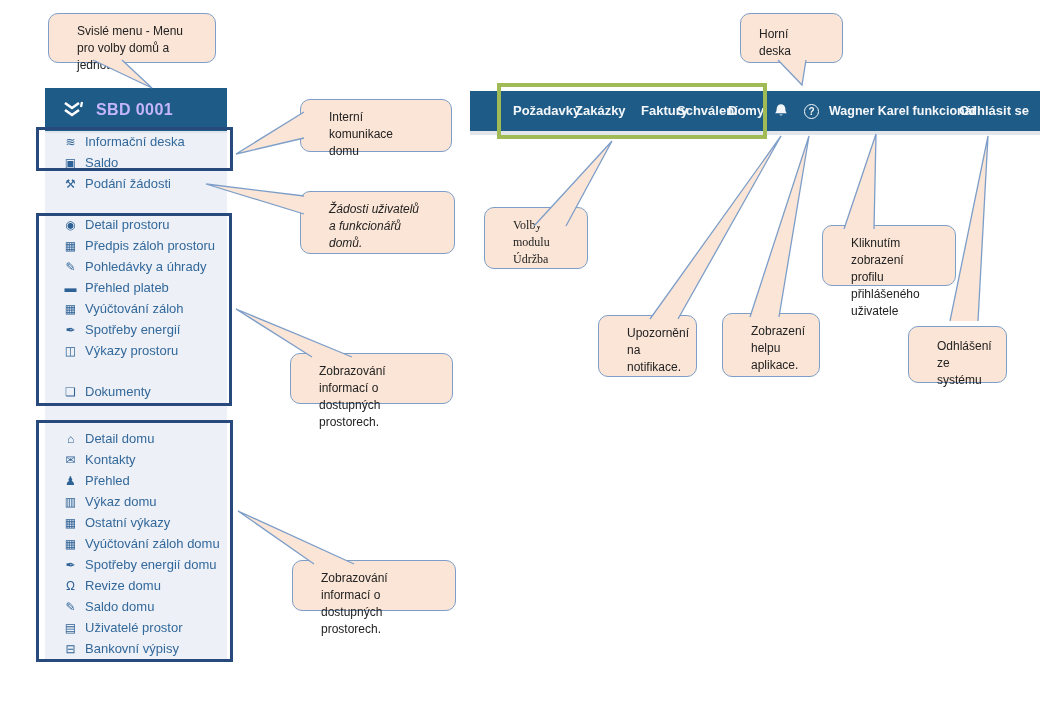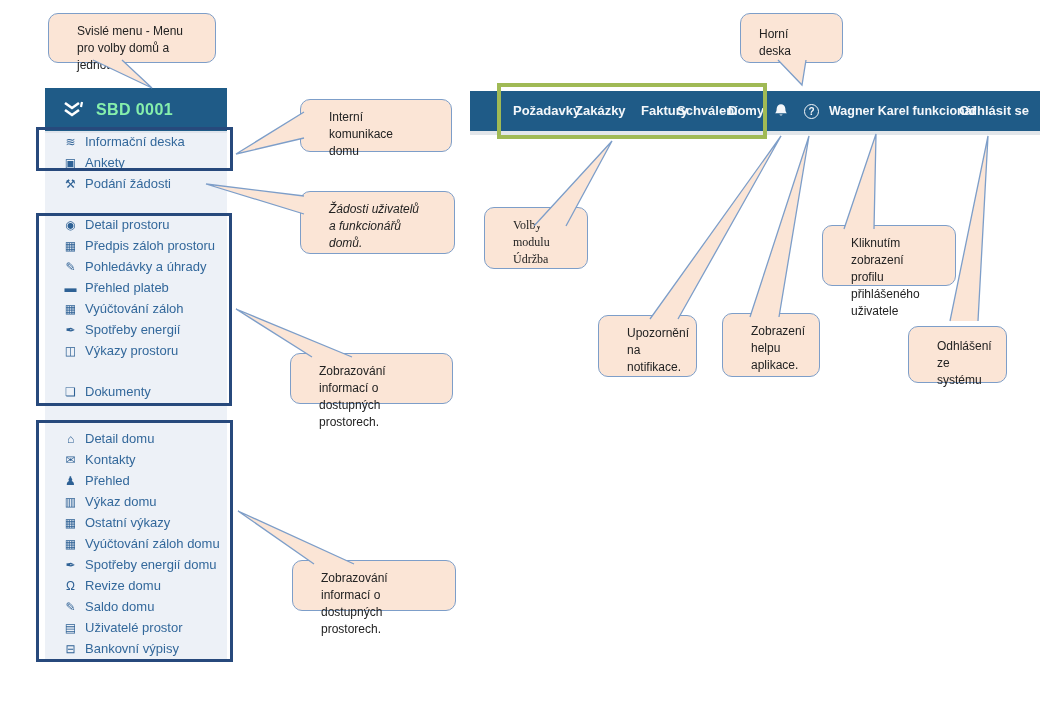--- a/index.html
+++ b/index.html
@@ -5,21 +5,21 @@
   html,body{margin:0;padding:0;}
   body{
     width:1040px;height:720px;position:relative;overflow:hidden;
     background:#ffffff;
     font-family:"Liberation Sans", sans-serif;
     -webkit-font-smoothing:antialiased;
   }
   
   .sb-header{
     position:absolute;left:45px;top:88px;width:182px;height:43px;
-    background:#1f5b87;color:#86efac;display:flex;align-items:center;
+    background:#1f5b87;color:#c4b5fd;display:flex;align-items:center;
     padding-left:16px;box-sizing:border-box;gap:11px;
   }
   .sb-header .logo{display:inline-flex;}
   .sb-title{font-size:16px;font-weight:bold;letter-spacing:.4px;}
   .sb-body{
     position:absolute;left:45px;top:131px;width:182px;height:531px;
     background:#edf1f7;border-top:2px solid #dfe4ec;box-sizing:border-box;
   }
   .mgroup{position:absolute;left:45px;width:182px;}
   .mg-a{top:131px;} .mg-b{top:214px;} .mg-c{top:428px;}
@@ -94,21 +94,21 @@
   <span class="sb-title">SBD 0001</span>
 </div>
 
 <div class="mgroup mg-a">
   <div class="item">
     <span class="ic">≋</span>
     <span>Informační deska</span>
   </div>
   <div class="item">
     <span class="ic">▣</span>
-    <span>Ankety</span>
+    <span>Saldo</span>
   </div>
   <div class="item">
     <span class="ic">⚒</span>
     <span>Podání žádosti</span>
   </div>
 </div>
 
 <div class="mgroup mg-b">
   <div class="item">
     <span class="ic">◉</span>

